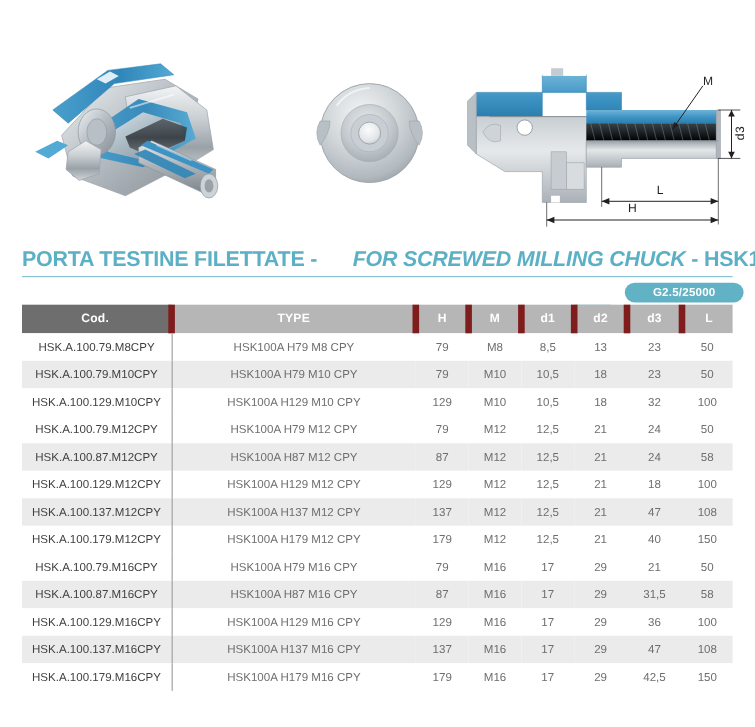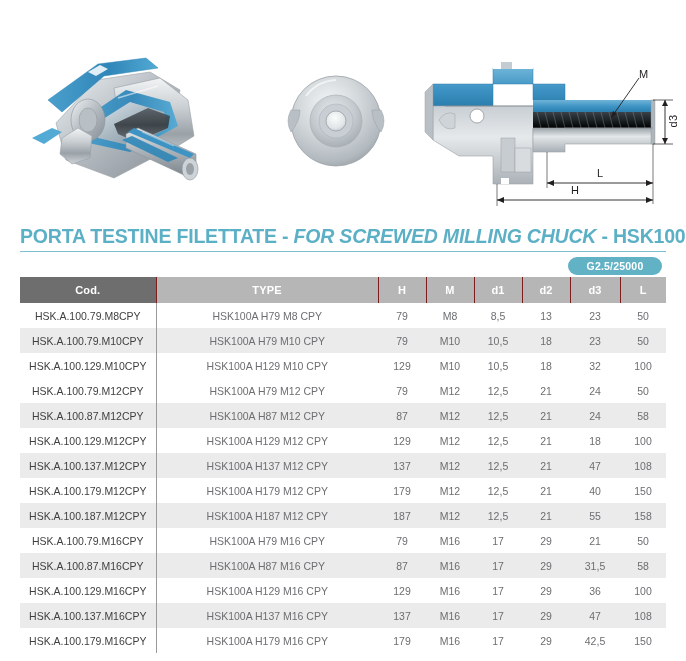--- a/index.html
+++ b/index.html
@@ -58,20 +58,21 @@
     font-size: 19.5px;
     font-weight: bold;
     color: #5cb0c6;
     letter-spacing: -0.2px;
     white-space: nowrap;
     line-height: 1.1;
   }
   .title .ital {
     font-style: italic;
     font-weight: bold;
+    margin-left: 27px;
   }
   .title-rule {
     margin-top: 4px;
     height: 1px;
     background: #7dbed0;
     width: 646px;
   }
 
   
   .badge-row {
@@ -88,41 +89,41 @@
     line-height: 18px;
     background: #62b2c6;
     color: #ffffff;
     font-size: 10.5px;
     font-weight: bold;
     text-align: center;
     border-radius: 9px;
     letter-spacing: .2px;
   }
   .badge-at2   { left: 494px; width: 50px; margin-top: 20px; }
-  .badge-g25   { left: 548px; width: 94px; }
+  .badge-g25   { left: 548px; width: 108px; }
 
   
   .table-wrap {
     position: absolute;
     left: 20px;
     top: 277px;
     width: 646px;
   }
   table.spec {
     border-collapse: collapse;
     width: 646px;
     table-layout: fixed;
   }
   table.spec th {
     background: #b6b6b6;
     color: #ffffff;
     font-size: 11px;
     font-weight: bold;
     height: 24px;
-    border-right: 1px solid #7f1d1d;
+    border-right: 6px solid #7f1d1d;
     letter-spacing: .2px;
   }
   table.spec th.th-cod {
     background: #6e6e6e;
   }
   table.spec th:last-child { border-right: none; }
 
   table.spec td {
     font-size: 10.5px;
     height: 23px;
@@ -472,30 +473,20 @@
         <tr class="odd">
           <td class="c-cod">HSK.A.100.179.M12CPY</td>
           <td>HSK100A H179 M12 CPY</td>
           <td>179</td>
           <td>M12</td>
           <td>12,5</td>
           <td>21</td>
           <td>40</td>
           <td>150</td>
         </tr>
-        <tr class="even">
-          <td class="c-cod">HSK.A.100.187.M12CPY</td>
-          <td>HSK100A H187 M12 CPY</td>
-          <td>187</td>
-          <td>M12</td>
-          <td>12,5</td>
-          <td>21</td>
-          <td>55</td>
-          <td>158</td>
-        </tr>
         <tr class="odd">
           <td class="c-cod">HSK.A.100.79.M16CPY</td>
           <td>HSK100A H79 M16 CPY</td>
           <td>79</td>
           <td>M16</td>
           <td>17</td>
           <td>29</td>
           <td>21</td>
           <td>50</td>
         </tr>

